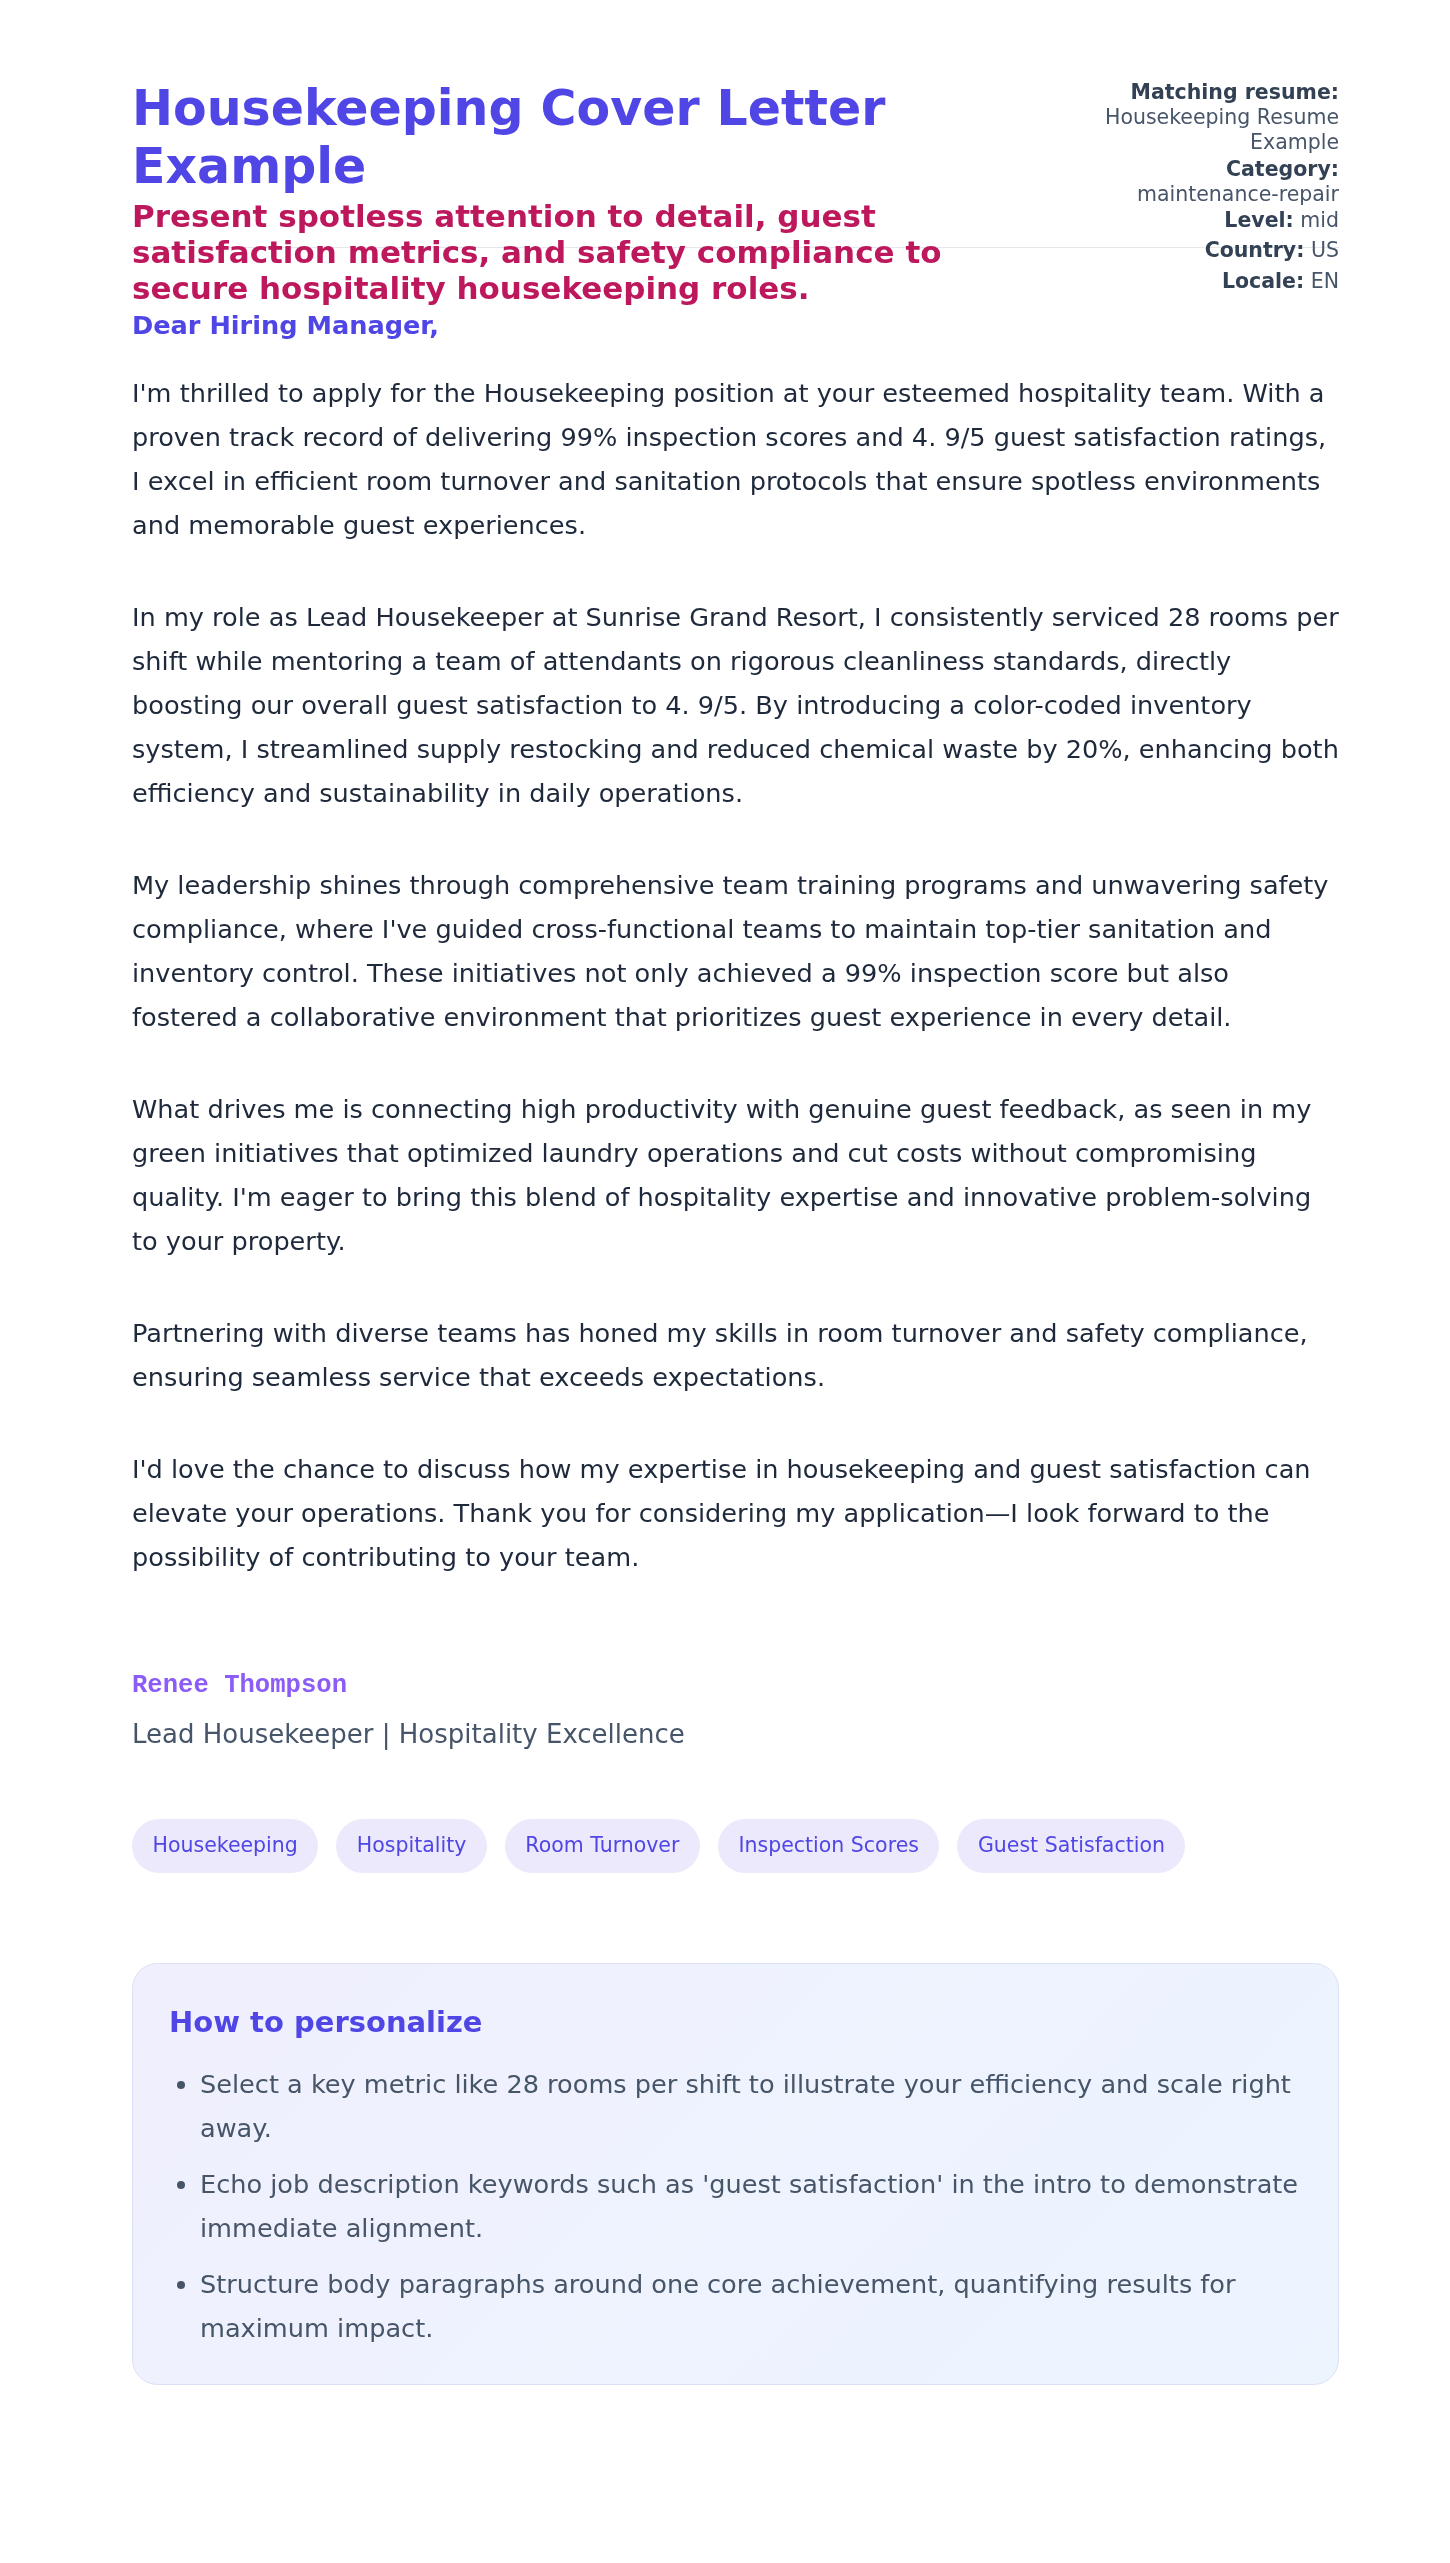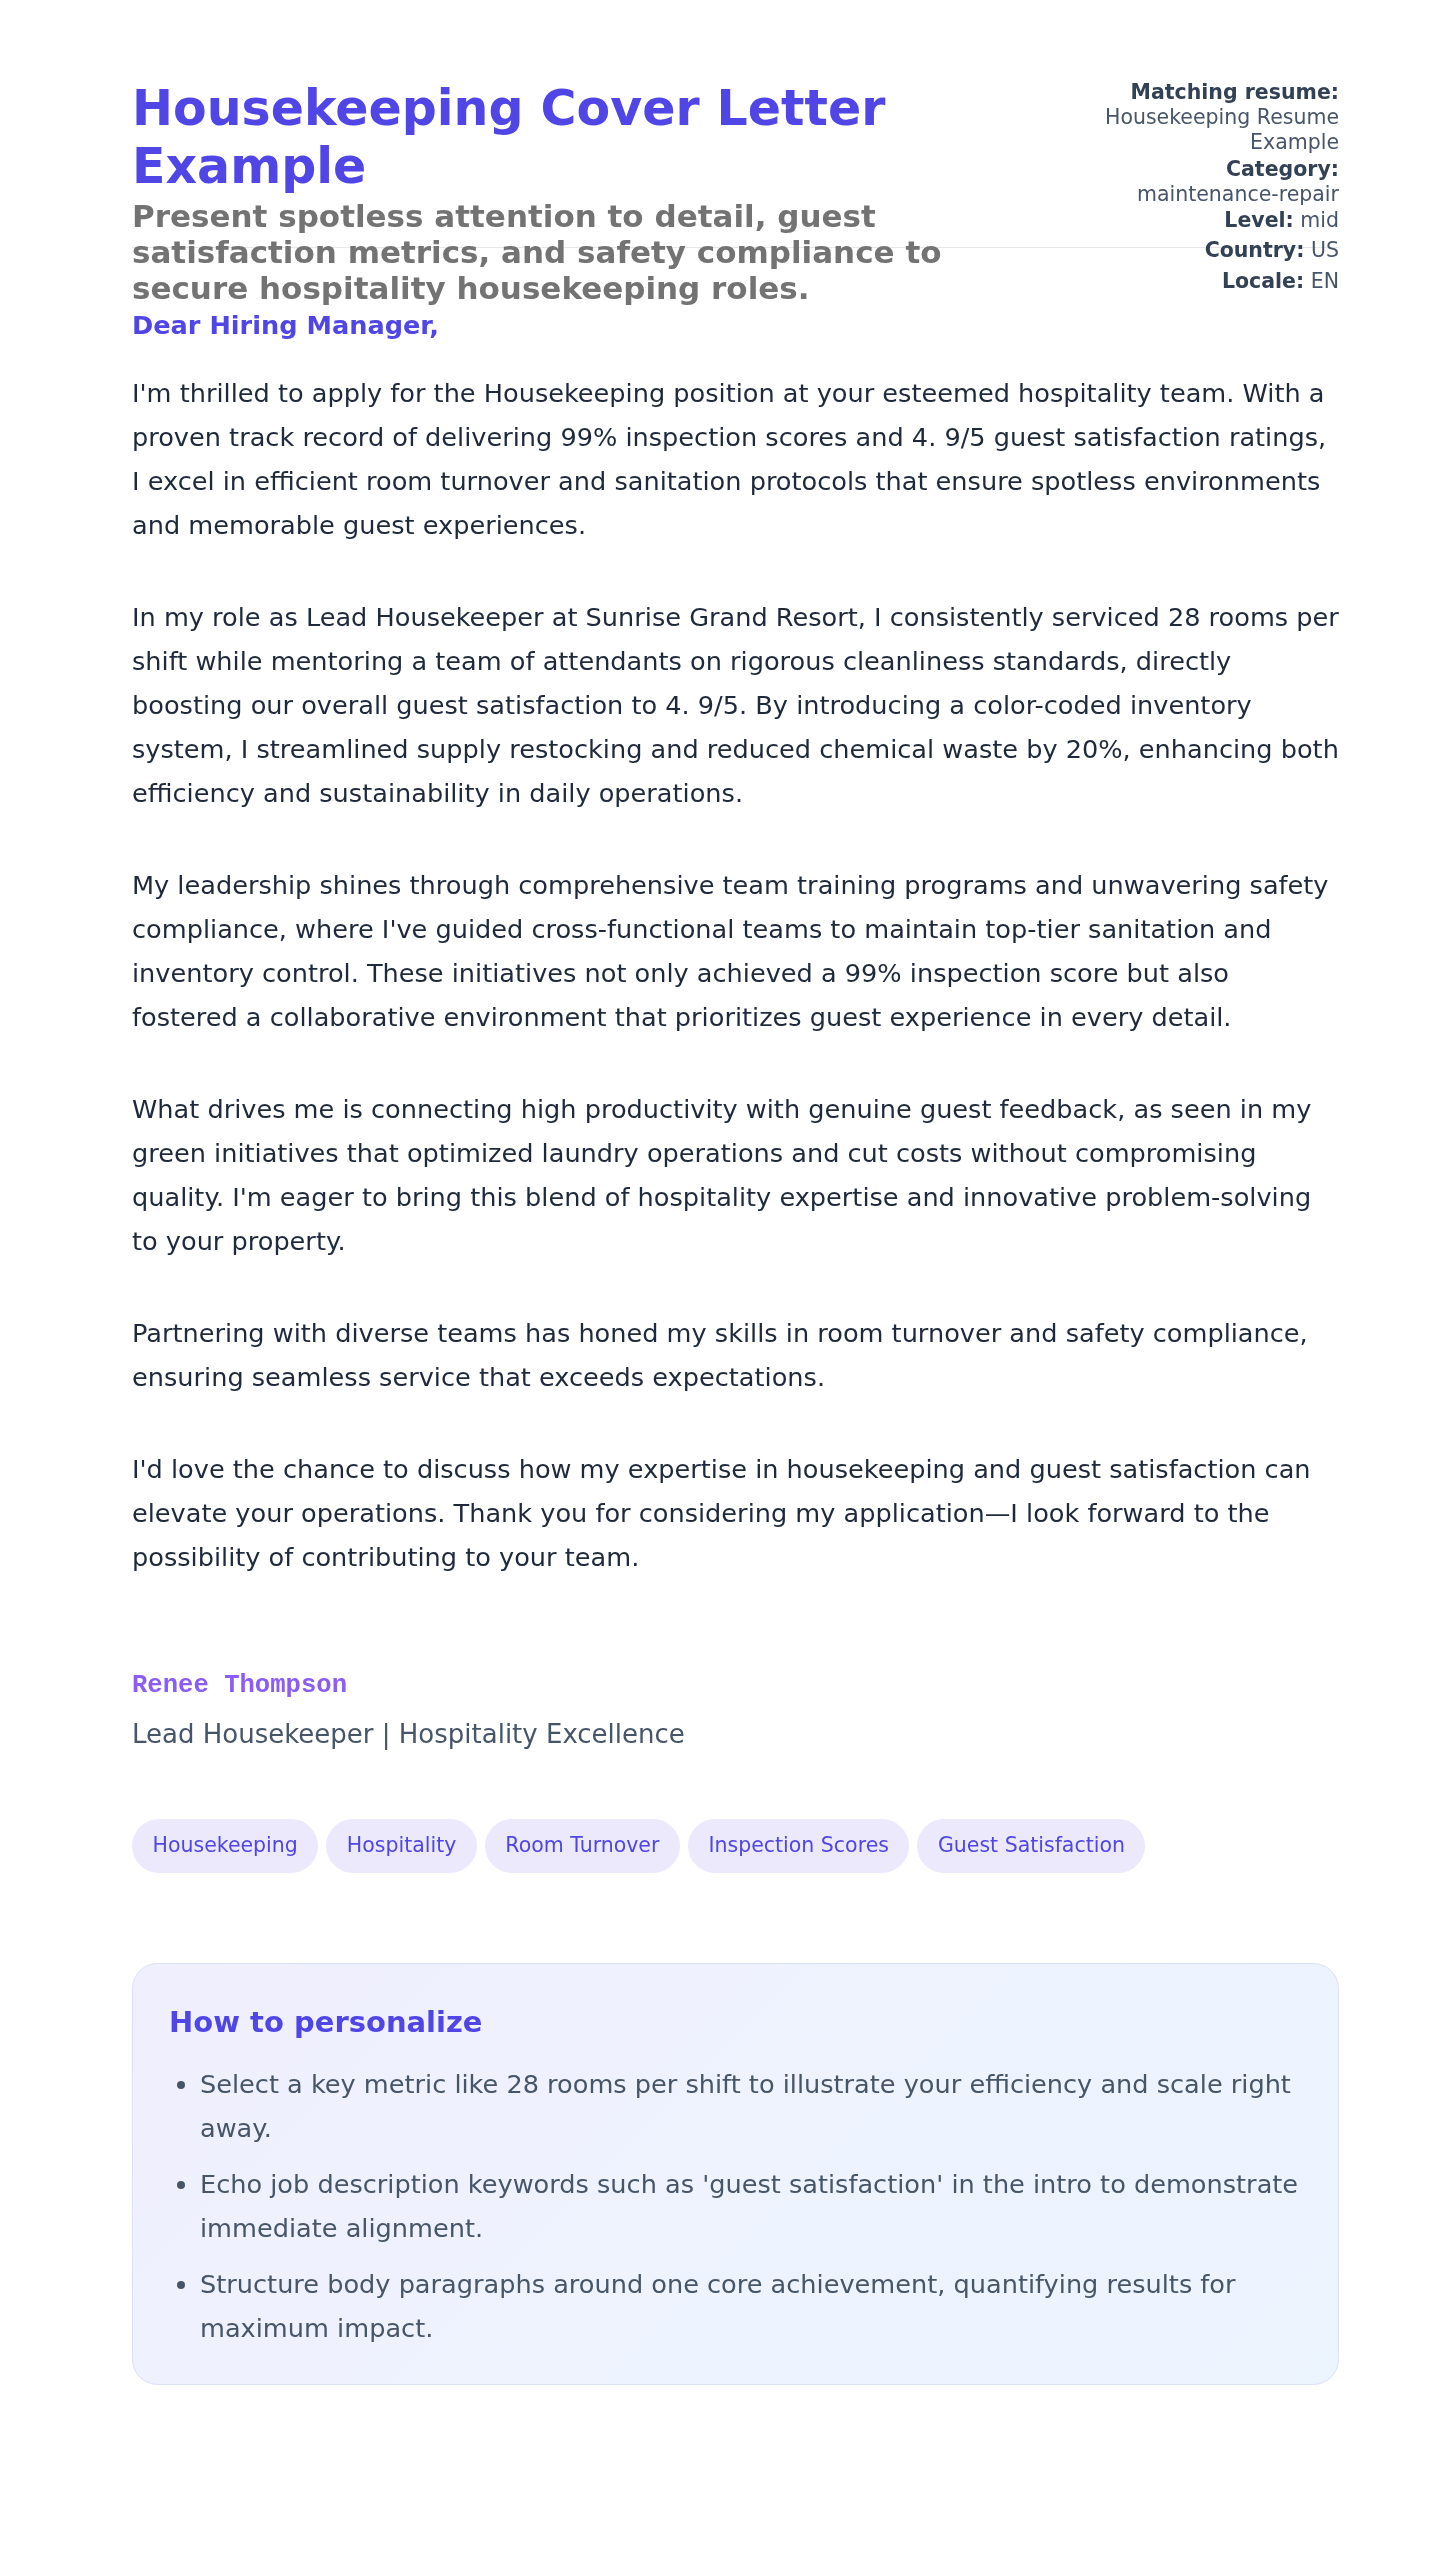--- a/index.html
+++ b/index.html
@@ -38,21 +38,21 @@
     font-size: 49px;
     line-height: 58px;
     font-weight: bold;
     color: #4f46e5;
   }
   .subtitle {
     margin: 1.7px 0 0 0;
     font-size: 31px;
     line-height: 36px;
     font-weight: bold;
-    color: #737373;
+    color: #be185d;
   }
   .meta {
     position: absolute;
     right: 0;
     top: 80px;
     width: 273px;
     text-align: right;
     font-size: 20.5px;
     line-height: 25px;
     color: #475569;
@@ -92,21 +92,21 @@
     margin-top: 13.7px;
     font-size: 26px;
     line-height: 34px;
     color: #475569;
   }
 
   .tags {
     margin-top: 68px;
     display: flex;
     flex-wrap: wrap;
-    gap: 8px;
+    gap: 18px;
   }
   .tag {
     display: inline-block;
     background: #ebe9fb;
     color: #4f46e5;
     font-size: 20.5px;
     line-height: 25.6px;
     padding: 14.5px 20.5px;
     border-radius: 34px;
     cursor: pointer;

